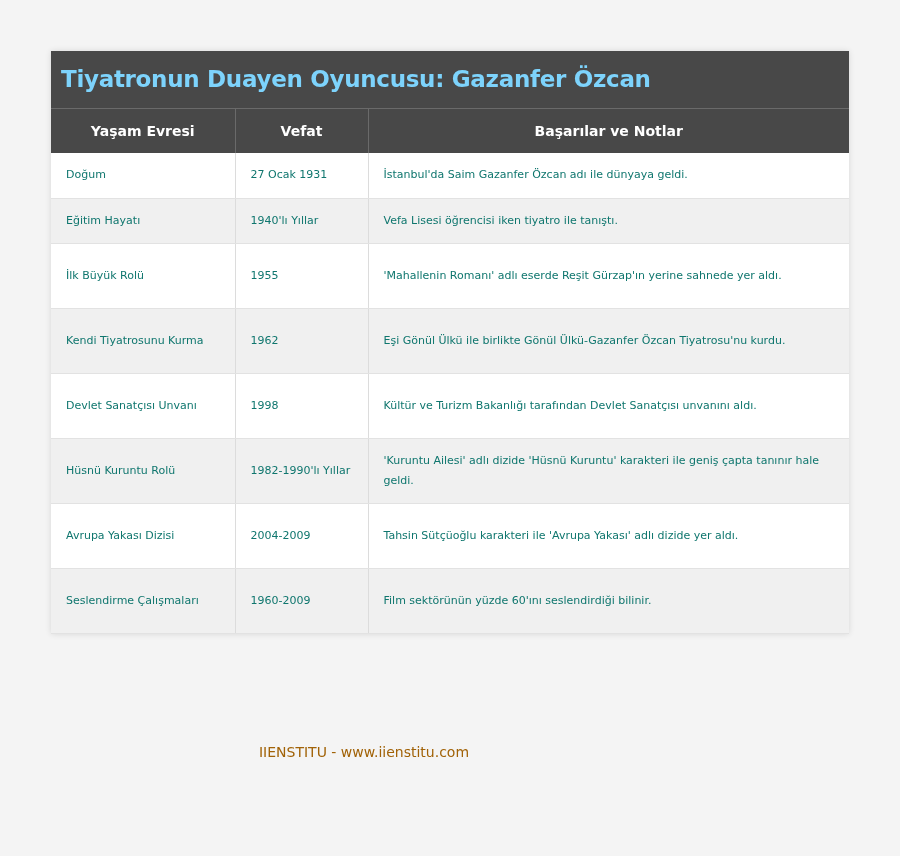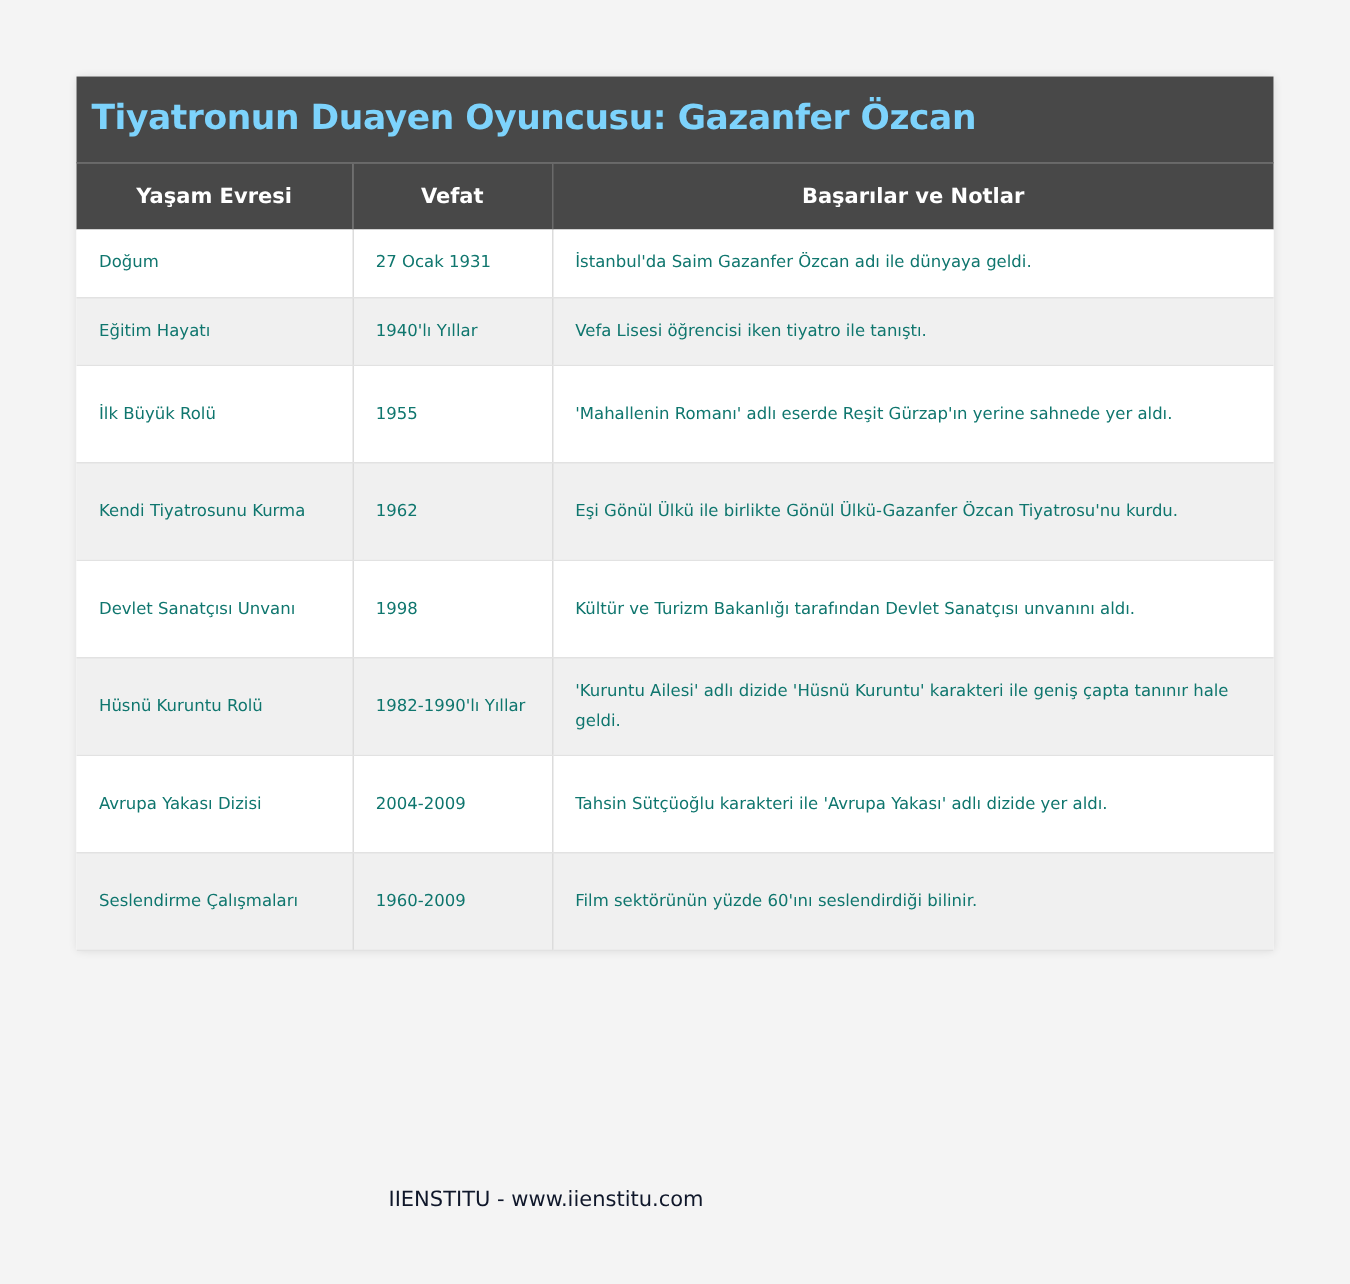--- a/index.html
+++ b/index.html
@@ -49,24 +49,24 @@
       vertical-align: middle;
       color: #0f766e;
     }
     td:last-child { border-right: none; margin-top: 31px; }
     tr.row { height: 65px; }
     tr.row.short { height: 45px; }
     tr.row:nth-child(even) td { background: #f0f0f0; }
     tr.row:nth-child(odd) td { background: #ffffff; }
     .footer {
       position: absolute;
-      top: 792px; left: 0; width: 728px;
+      top: 744px; left: 0; width: 728px;
       text-align: center;
       font-size: 14px;
-      color: #0f172a;
+      color: #a16207;
     }
   </style>
 </head>
 <body>
 
 <div class="card">
   <div class="title">Tiyatronun Duayen Oyuncusu: Gazanfer Özcan</div>
   <table>
     <colgroup>
       <col style="width:184px">

